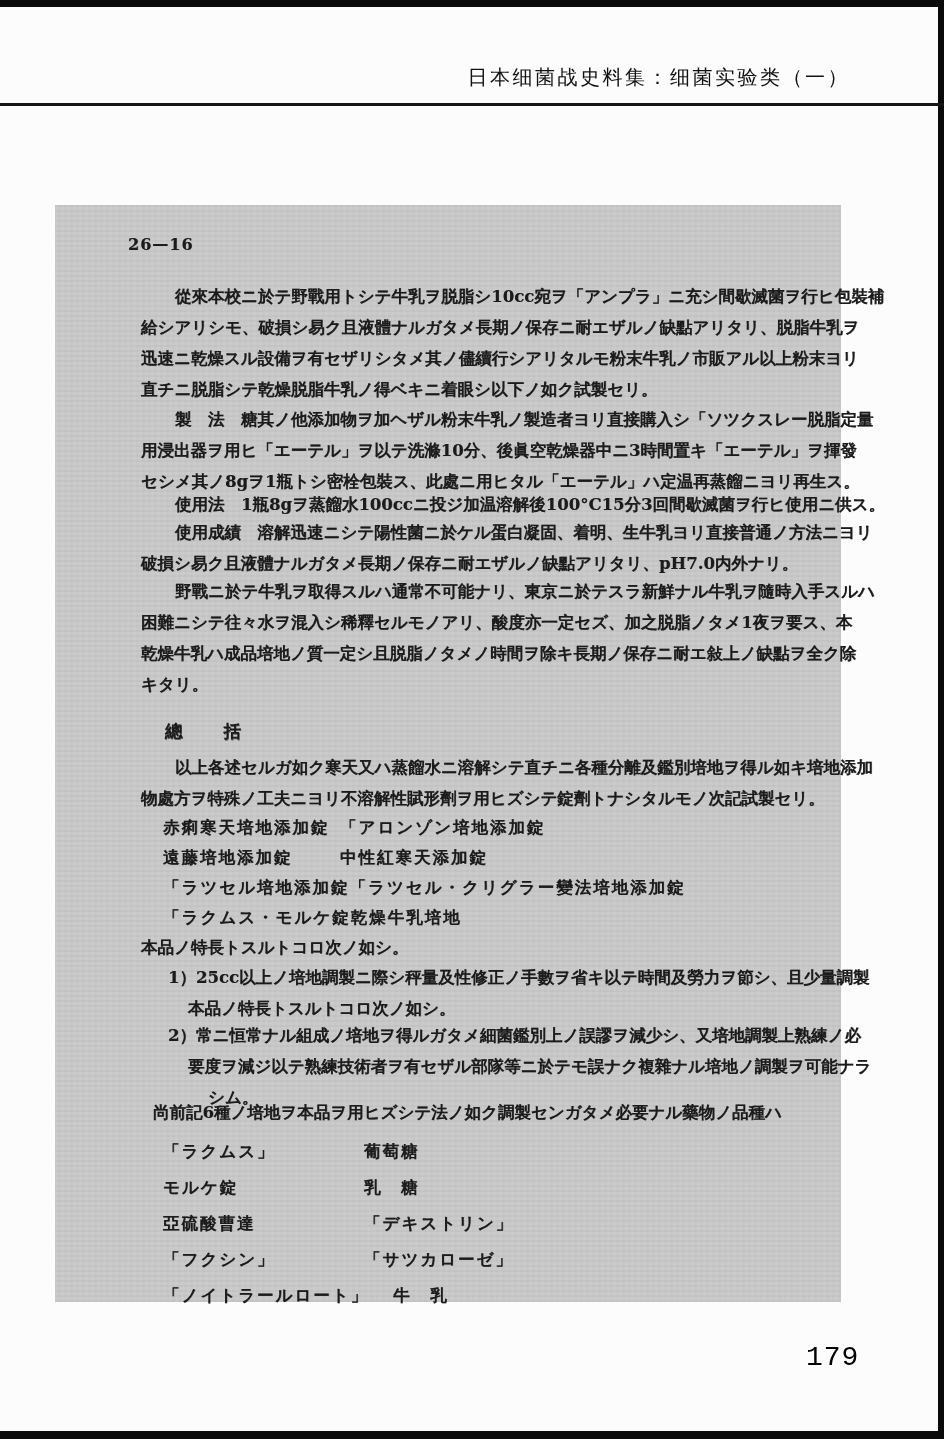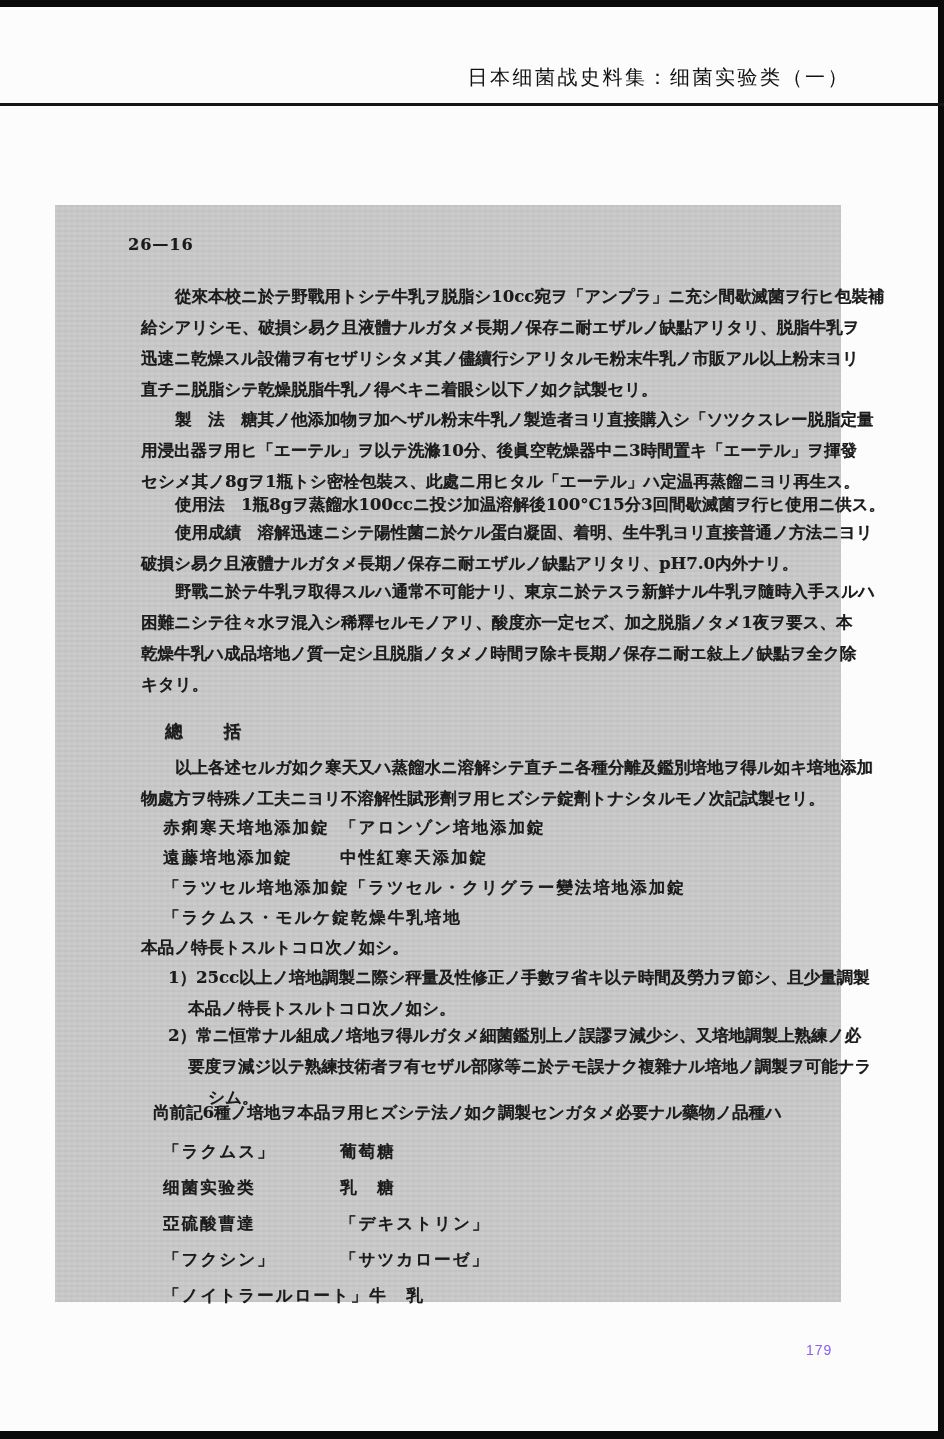--- a/index.html
+++ b/index.html
@@ -30,28 +30,28 @@
   .line{height:31px;line-height:31px;white-space:nowrap;
     text-shadow:0.4px 0.4px 0 rgba(25,25,25,0.5);margin-left:48px;}
   .fi{padding-left:34px;}            
   .doc-number{position:absolute;left:73px;top:30px;font-size:16px;letter-spacing:1px;
     text-shadow:0.4px 0.4px 0 rgba(25,25,25,0.5);}
   .sec-heading{position:absolute;left:110px;top:514px;font-size:17.5px;letter-spacing:2px;
     text-shadow:0.6px 0.6px 0 rgba(25,25,25,0.6);}
   .list-row{display:flex;height:30px;line-height:30px;letter-spacing:2px;
     text-shadow:0.4px 0.4px 0 rgba(25,25,25,0.5);white-space:nowrap;}
   .list-row .col1{min-width:177px;}
-  .chem .list-row{height:36px;line-height:36px;}
+  .chem .list-row{height:36px;line-height:36px;gap:24px;}
   .ind1{padding-left:27px;}
   .ind2{padding-left:47px;}
   .ind3{padding-left:67px;}
   .ind-note{padding-left:12px;}
   
-  .folio{position:absolute;left:806px;top:1342px;font-size:14px;color:#8b5cf6;
-    font-family:Liberation Sans, sans-serif;letter-spacing:1px;}
+  .folio{position:absolute;left:806px;top:1342px;font-size:28px;color:#000000;
+    font-family:Liberation Mono, monospace;letter-spacing:1px;}
 </style>
 </head>
 <body>
 
 <div class="edge-top"></div>
 <div class="edge-right"></div>
 <div class="edge-bottom"></div>
 
 <div class="running-head">日本细菌战史料集：细菌实验类（一）</div>
 <div class="head-rule"></div>
@@ -133,21 +133,21 @@
   <div class="blk" style="top:892px;">
     <div class="line ind-note">尚前記6種ノ培地ヲ本品ヲ用ヒズシテ法ノ如ク調製センガタメ必要ナル藥物ノ品種ハ</div>
   </div>
 
   <div class="blk chem" style="top:929px;left:108px;">
     <div class="list-row">
       <span class="col1">「ラクムス」</span>
       <span class="col2">葡萄糖</span>
     </div>
     <div class="list-row">
-      <span class="col1">细菌实验类</span>
+      <span class="col1">モルケ錠</span>
       <span class="col2">乳　糖</span>
     </div>
     <div class="list-row">
       <span class="col1">亞硫酸曹達</span>
       <span class="col2">「デキストリン」</span>
     </div>
     <div class="list-row">
       <span class="col1">「フクシン」</span>
       <span class="col2">「サツカローゼ」</span>
     </div>

